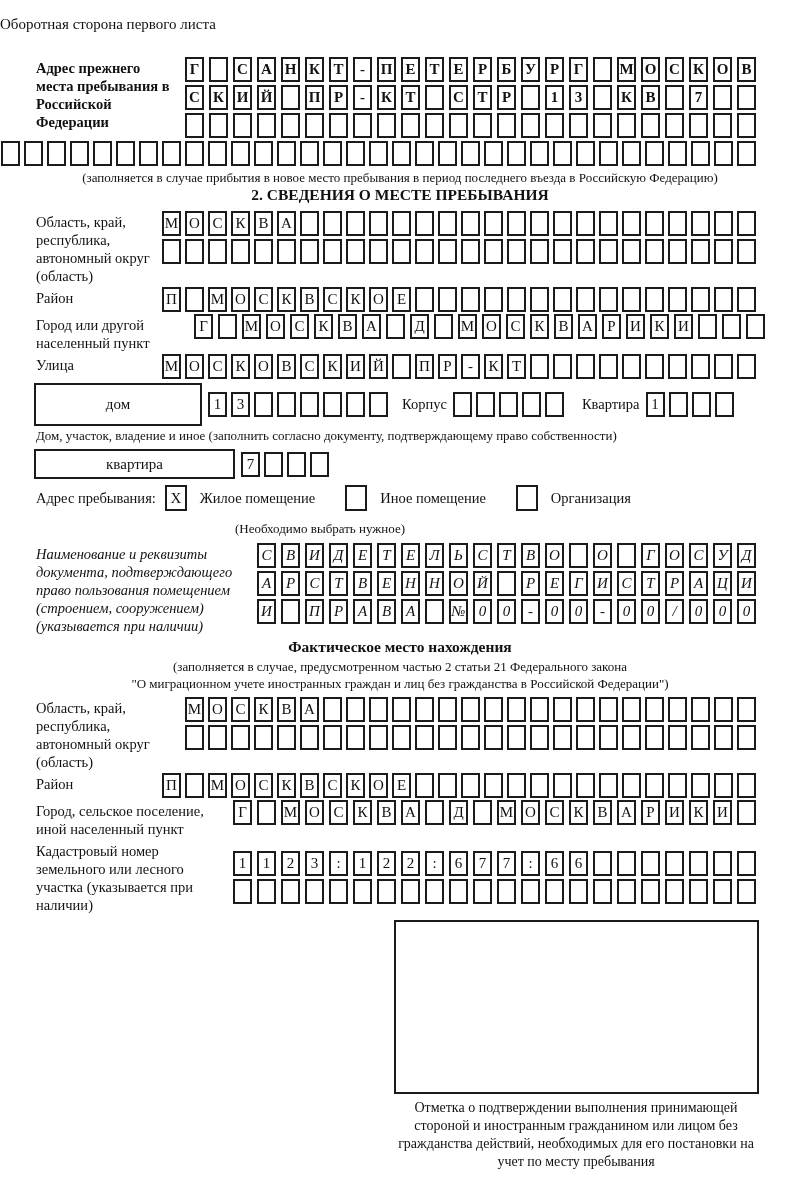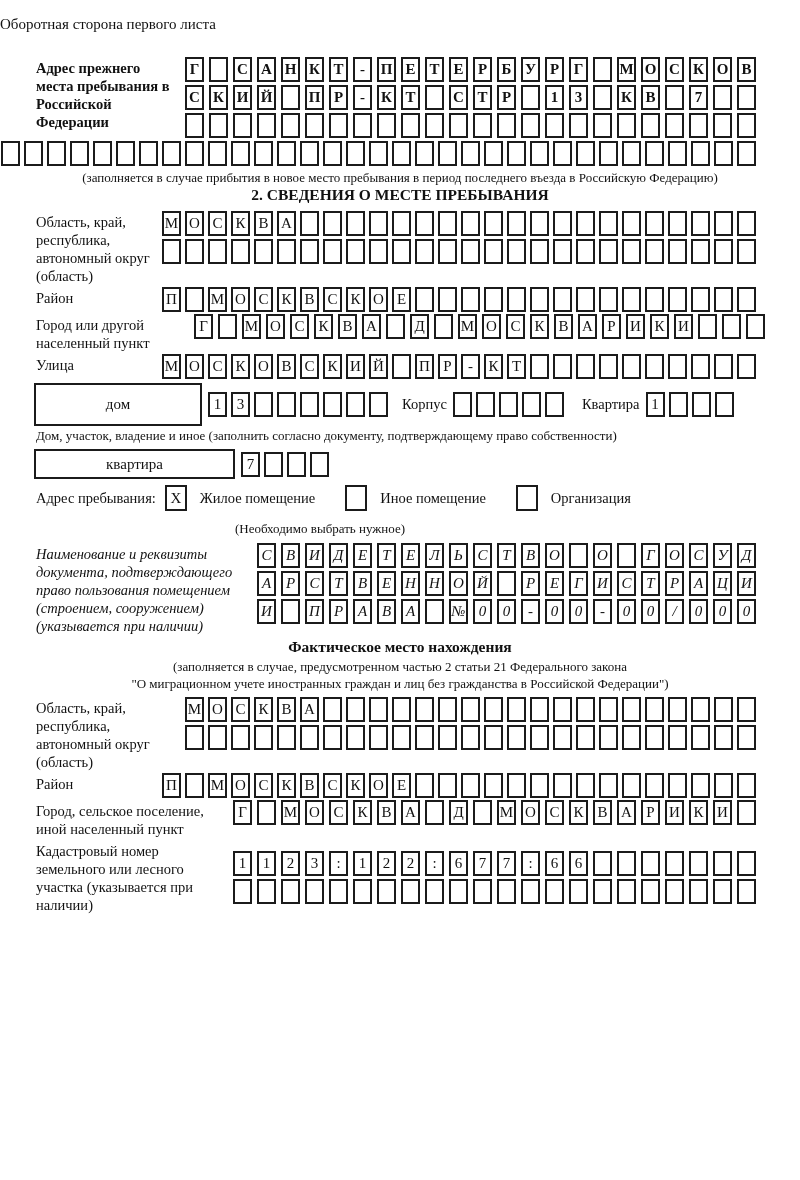--- a/index.html
+++ b/index.html
@@ -658,14 +658,18 @@
           <span class="cell"></span>
           <span class="cell"></span>
           <span class="cell"></span>
           <span class="cell"></span>
           <span class="cell"></span>
           <span class="cell"></span>
         </div>
     </div>
   </div>
 
+  <div class="stamp-wrap">
+    <div class="stamp-box"></div>
+    <div class="stamp-caption">Отметка о подтверждении выполнения принимающей стороной и иностранным гражданином или лицом без гражданства действий, необходимых для его постановки на учет по месту пребывания</div>
+  </div>
 
 </div>
 
 </body></html>

